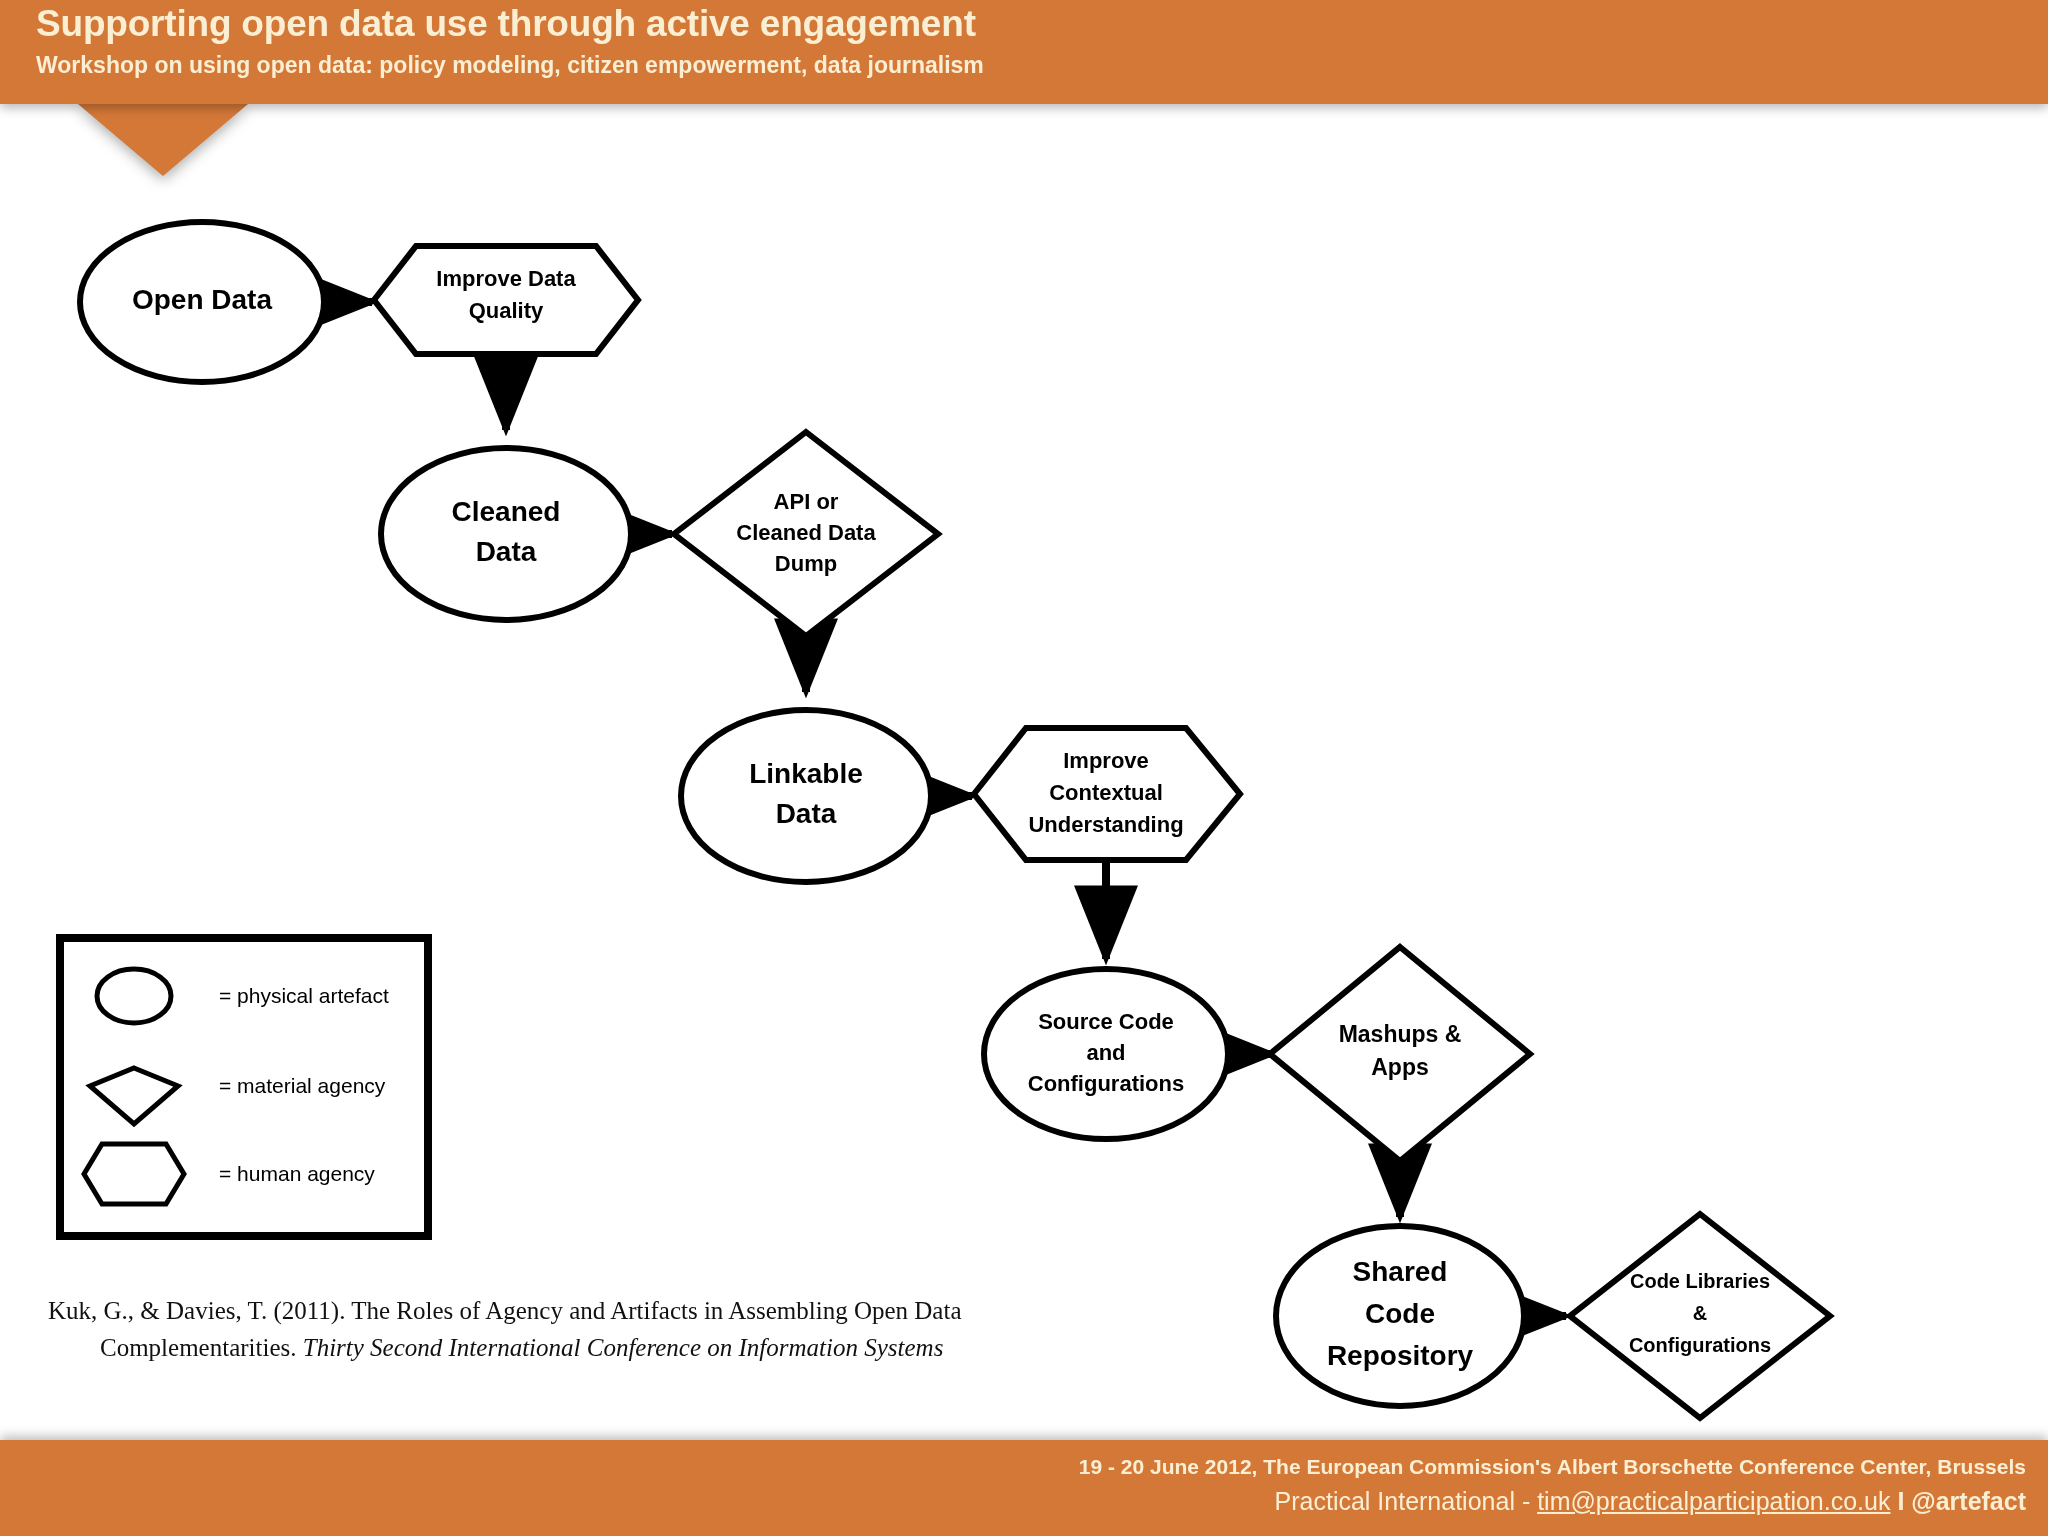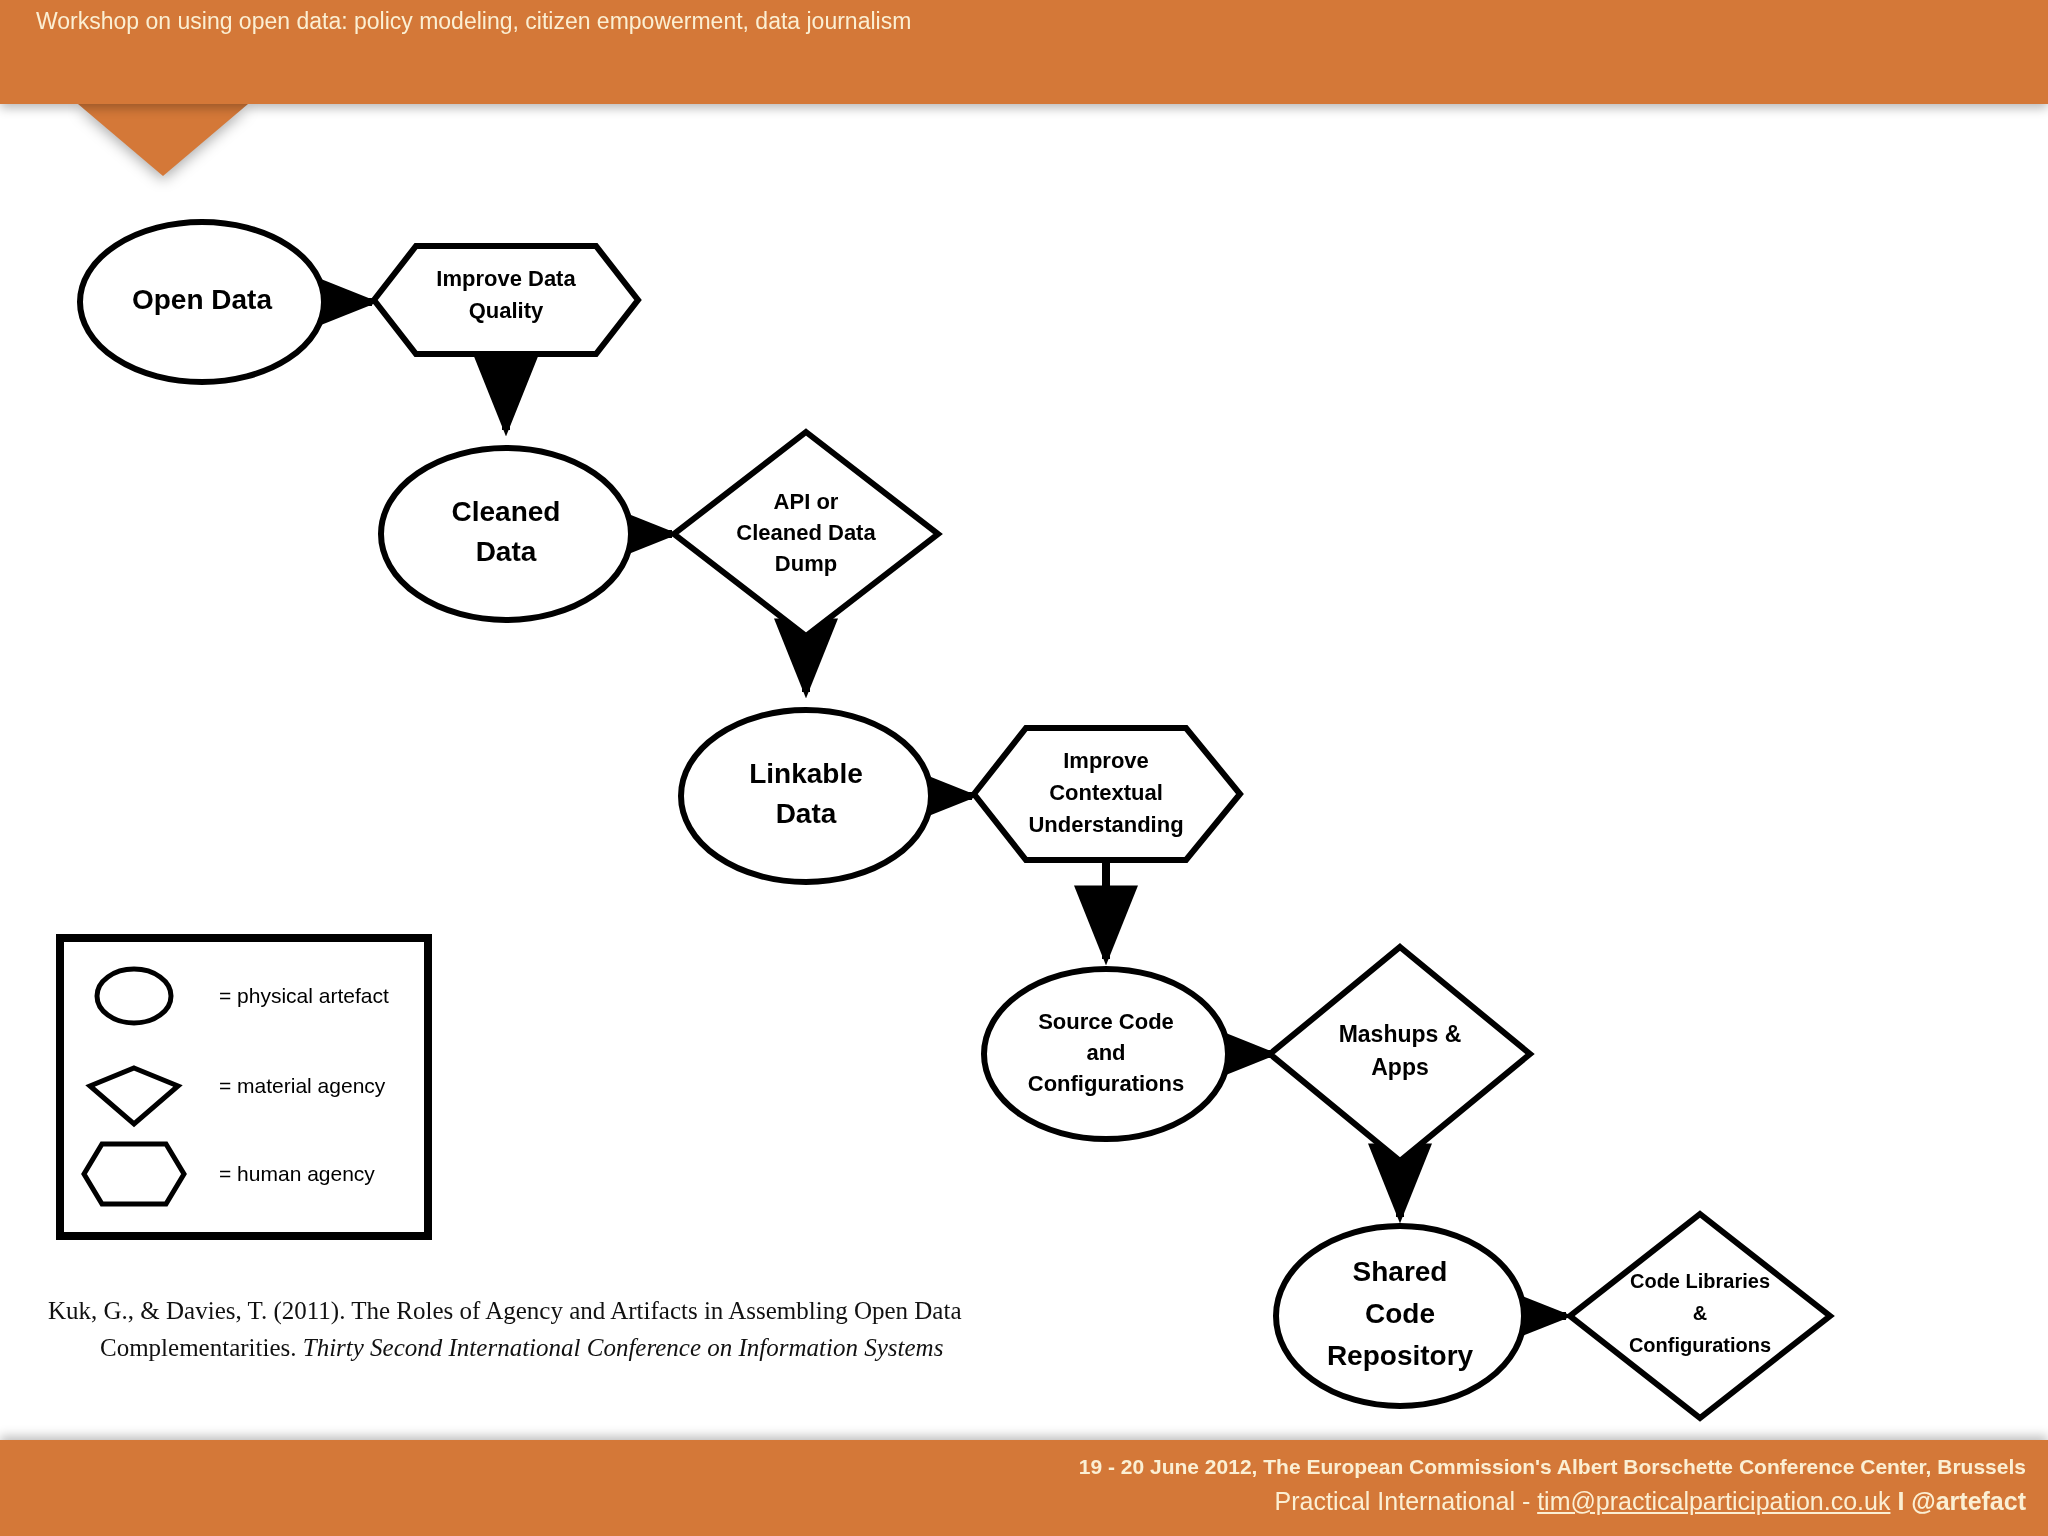--- a/index.html
+++ b/index.html
@@ -46,21 +46,21 @@
     color: #FBEFD3;
     font-size: 37px;
     font-weight: bold;
     line-height: 44px;
     letter-spacing: -0.2px;
     white-space: nowrap;
   }
   #header-subtitle {
     color: #FBEFD3;
     font-size: 23px;
-    font-weight: normal;
+    font-weight: bold;
     line-height: 30px;
     margin-top: 4px;
     white-space: nowrap;
   }
 
   
   #footer-bar {
     position: absolute;
     left: 0;
     top: 1440px;
@@ -156,20 +156,21 @@
     z-index: 2;
   }
   #citation .it { font-style: italic; }
 </style>
 </head>
 <body>
 
 <div id="header-bar"></div>
 <div id="header-tail"></div>
 <div id="title-block">
+  <div id="header-title">Supporting open data use through active engagement</div>
   <div id="header-subtitle">Workshop on using open data: policy modeling, citizen empowerment, data journalism</div>
 </div>
 
 <div id="diagram-area">
 <svg width="2048" height="1336" viewBox="0 0 2048 1336" xmlns="http://www.w3.org/2000/svg">
 
   <defs>
     <marker id="ah" markerWidth="10" markerHeight="8" refX="9.2" refY="4" orient="auto" markerUnits="strokeWidth">
       <path d="M0,0 L10,4 L0,8 z" class="arrow-head"></path>
     </marker>

